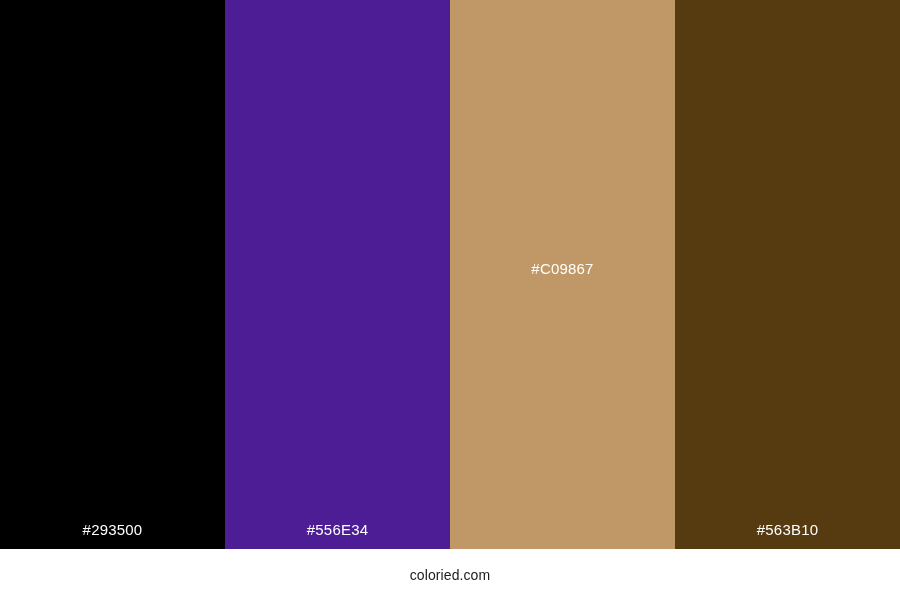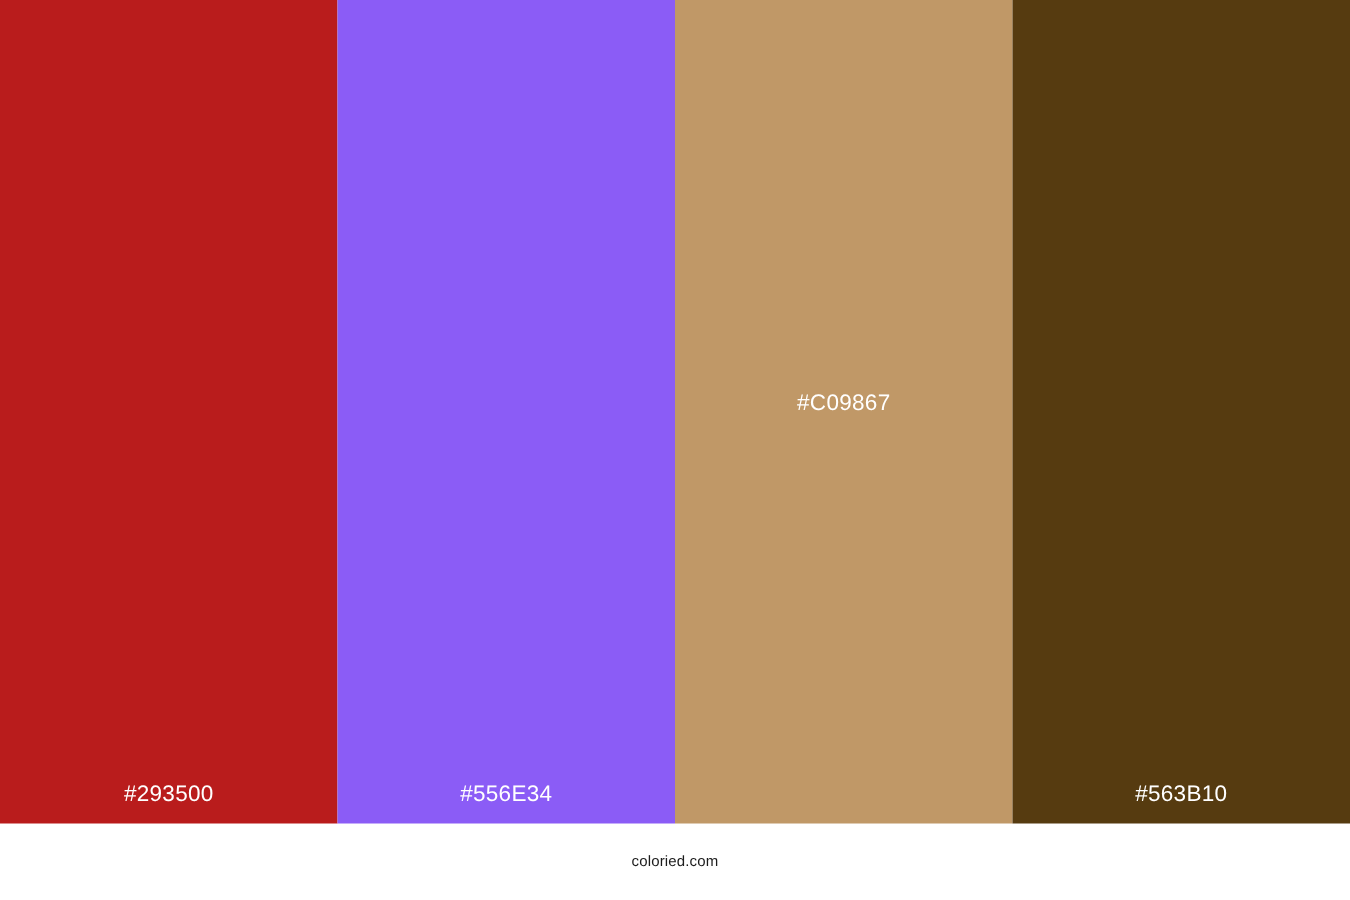--- a/index.html
+++ b/index.html
@@ -57,40 +57,40 @@
     height: 51px;
     background: #ffffff;
     display: flex;
     align-items: center;
     justify-content: center;
   }
 
   #site-credit {
     color: #1c1c1c;
     font-family: "Liberation Sans", sans-serif;
-    font-size: 10px;
+    font-size: 14px;
     font-weight: 400;
     letter-spacing: 0.1px;
     line-height: 1;
     text-align: center;
     white-space: nowrap;
   }
 </style>
 </head>
 <body>
 
 <div id="palette-page">
 
   <div id="swatch-strip">
 
-    <div class="swatch" style="background-color: #b91c1c;">
+    <div class="swatch" style="background-color: #000000;">
       <span class="swatch-label">#293500</span>
     </div>
 
-    <div class="swatch" style="background-color: #8b5cf6;">
+    <div class="swatch" style="background-color: #4c1d95;">
       <span class="swatch-label">#556E34</span>
     </div>
 
 
     <div class="swatch" style="background-color: rgb(192, 152, 103); align-items: center;">
       <span class="swatch-label">#C09867</span>
     </div>
 
     <div class="swatch" style="background-color: rgb(86, 59, 16);">
       <span class="swatch-label">#563B10</span>

